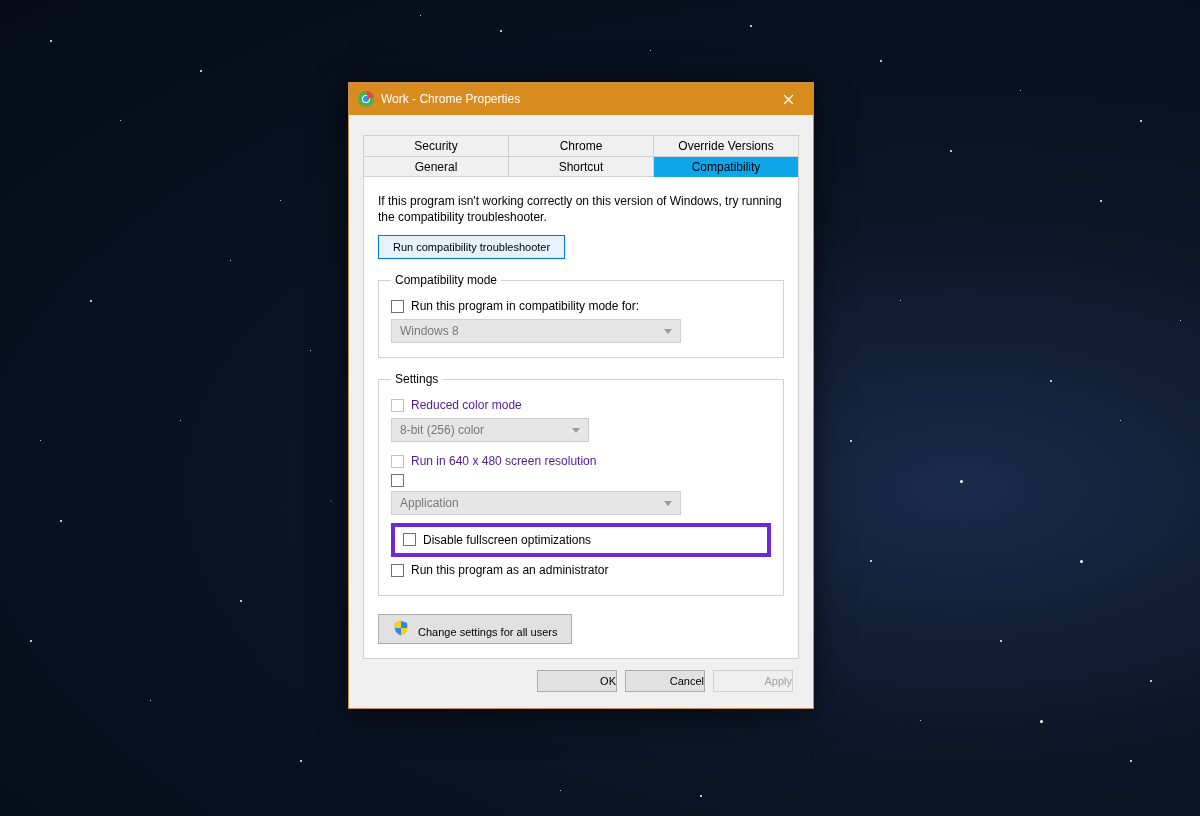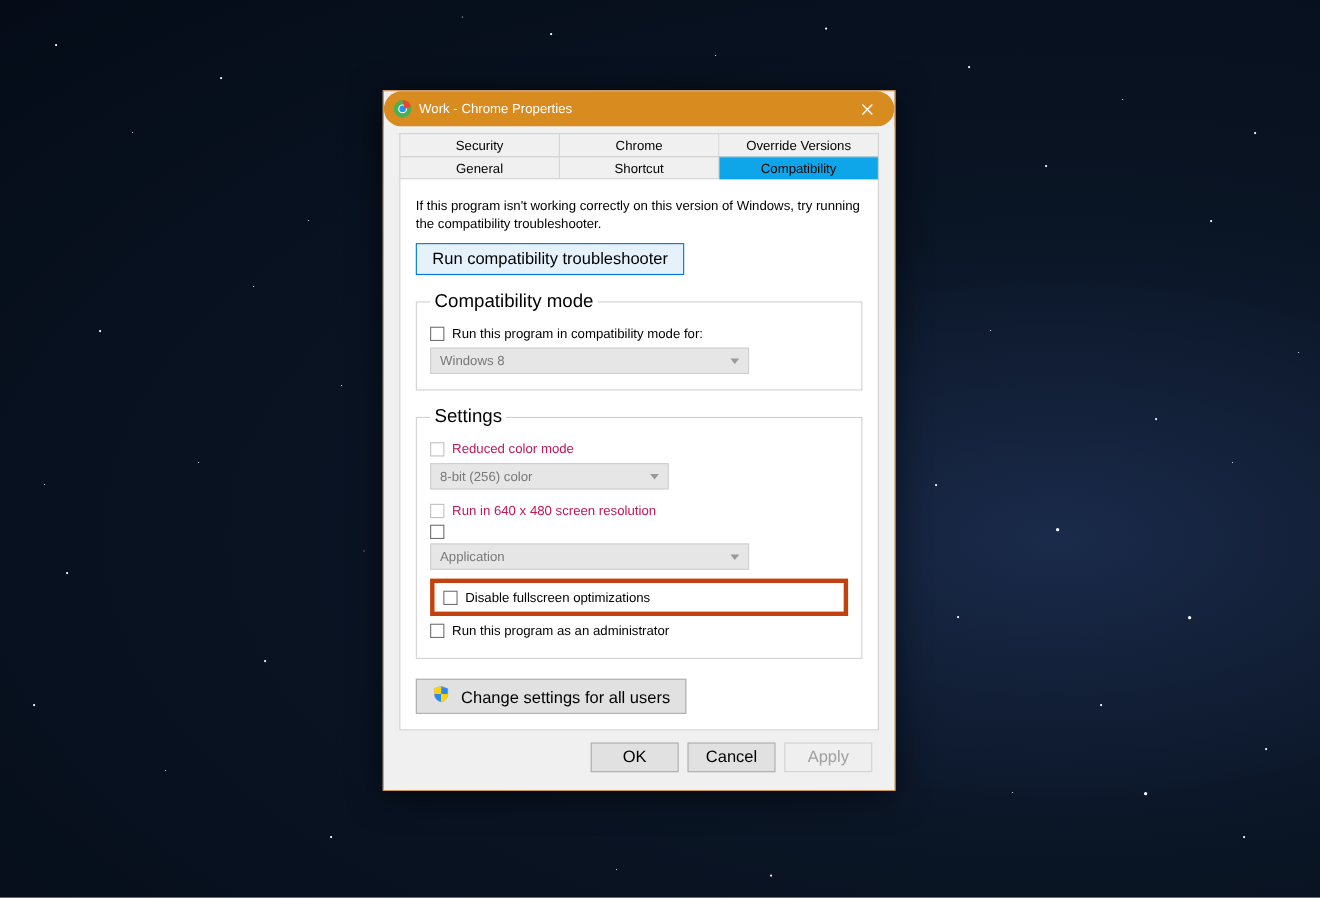--- a/index.html
+++ b/index.html
@@ -27,35 +27,34 @@
       border: 1px solid #c89050;
       box-shadow: 0 5px 30px rgba(0,0,0,.6);
     }
     .titlebar {
       height: 32px;
       background: #d88b1f;
       color: #fff;
       display: flex;
       align-items: center;
       padding: 0 2px 0 8px;
-      border-radius: 16px;
     }
     .titlebar-icon {
       width: 18px; height: 18px;
       margin-right: 6px;
       position: relative;
     }
     .titlebar-icon svg { display:block; }
     .titlebar-title { flex: 1; font-size: 12px; }
     .titlebar-close {
       width: 45px; height: 30px;
       display: flex; align-items: center; justify-content: center;
       color: #fff; cursor: pointer;
     }
-    .body { padding: 6px 6px 10px 6px; background: #f0f0f0; }
+    .body { padding: 20px 6px 10px 6px; background: #f0f0f0; }
     .tabs {
       margin: 0 8px;
     }
     .tabrow { display: flex; }
     .tab {
       flex: 1;
       text-align: center;
       padding: 3px 0;
       background: #f0f0f0;
       border: 1px solid #d0d0d0;
@@ -78,91 +77,91 @@
       padding: 16px 14px 14px 14px;
       position: relative;
       top: -1px;
     }
     .intro { margin-bottom: 10px; line-height: 1.35; }
     .btn {
       display: inline-block;
       padding: 5px 14px;
       background: #e1e1e1;
       border: 1px solid #adadad;
-      font-size: 15px;
+      font-size: 11px;
       cursor: pointer;
-      text-align: center;
+      text-align: right;
     }
     .btn.highlight {
       border: 1px solid #0078d7;
       background: #e5f1fb;
     }
     .btn.disabled { color: #a0a0a0; background: #efefef; border-color: #d0d0d0; }
     .link {
       color: #0066cc;
       text-decoration: underline;
       cursor: pointer;
       display: inline-block;
       margin-top: 10px;
     }
     fieldset.group {
       border: 1px solid #d0d0d0;
       padding: 12px 12px 14px 12px;
       margin-top: 14px;
       position: relative;
     }
     fieldset.group legend {
-      font-size: 17px;
+      font-size: 12px;
       padding: 0 4px;
     }
     .row {
       display: flex;
       align-items: center;
       margin-bottom: 4px;
     }
     .cb {
       width: 13px; height: 13px;
       border: 1px solid #707070;
       background: #fff;
       margin-right: 7px;
       flex-shrink: 0;
       display:inline-block;
     }
     .cb.disabled { border-color: #c0c0c0; }
     .lbl { font-size: 12px; }
-    .lbl.disabled { color: #be185d; }
+    .lbl.disabled { color: #4c1d95; }
     .select {
       width: 290px;
       height: 24px;
       background: #e6e6e6;
       border: 1px solid #cfcfcf;
       display: flex;
       align-items: center;
       justify-content: space-between;
       padding: 0 8px;
       color: #787878;
       font-size: 12px;
       margin-top: 6px;
     }
     .select .caret {
       width: 0; height: 0;
       border-left: 4px solid transparent;
       border-right: 4px solid transparent;
       border-top: 5px solid #9a9a9a;
     }
-    .select.small { width: 217px; }
+    .select.small { width: 198px; }
     .multiline { display: flex; align-items: flex-start; }
     .multiline .cb { margin-top: 2px; }
     .multiline .txt { line-height: 1.3; }
     .highlight-box {
-      border: 4px solid #c2410c;
+      border: 4px solid #6d28d9;
       padding: 6px 8px;
       margin: 8px 0 6px 0;
       display: flex;
-      align-items: flex-end;
+      align-items: flex-start;
     }
     .shield {
       width: 16px; height: 16px;
       margin-right: 6px;
       display: inline-flex;
     }
     .change-all-row { margin-top: 18px; }
     .footer {
       display: flex;
       justify-content: flex-end;

